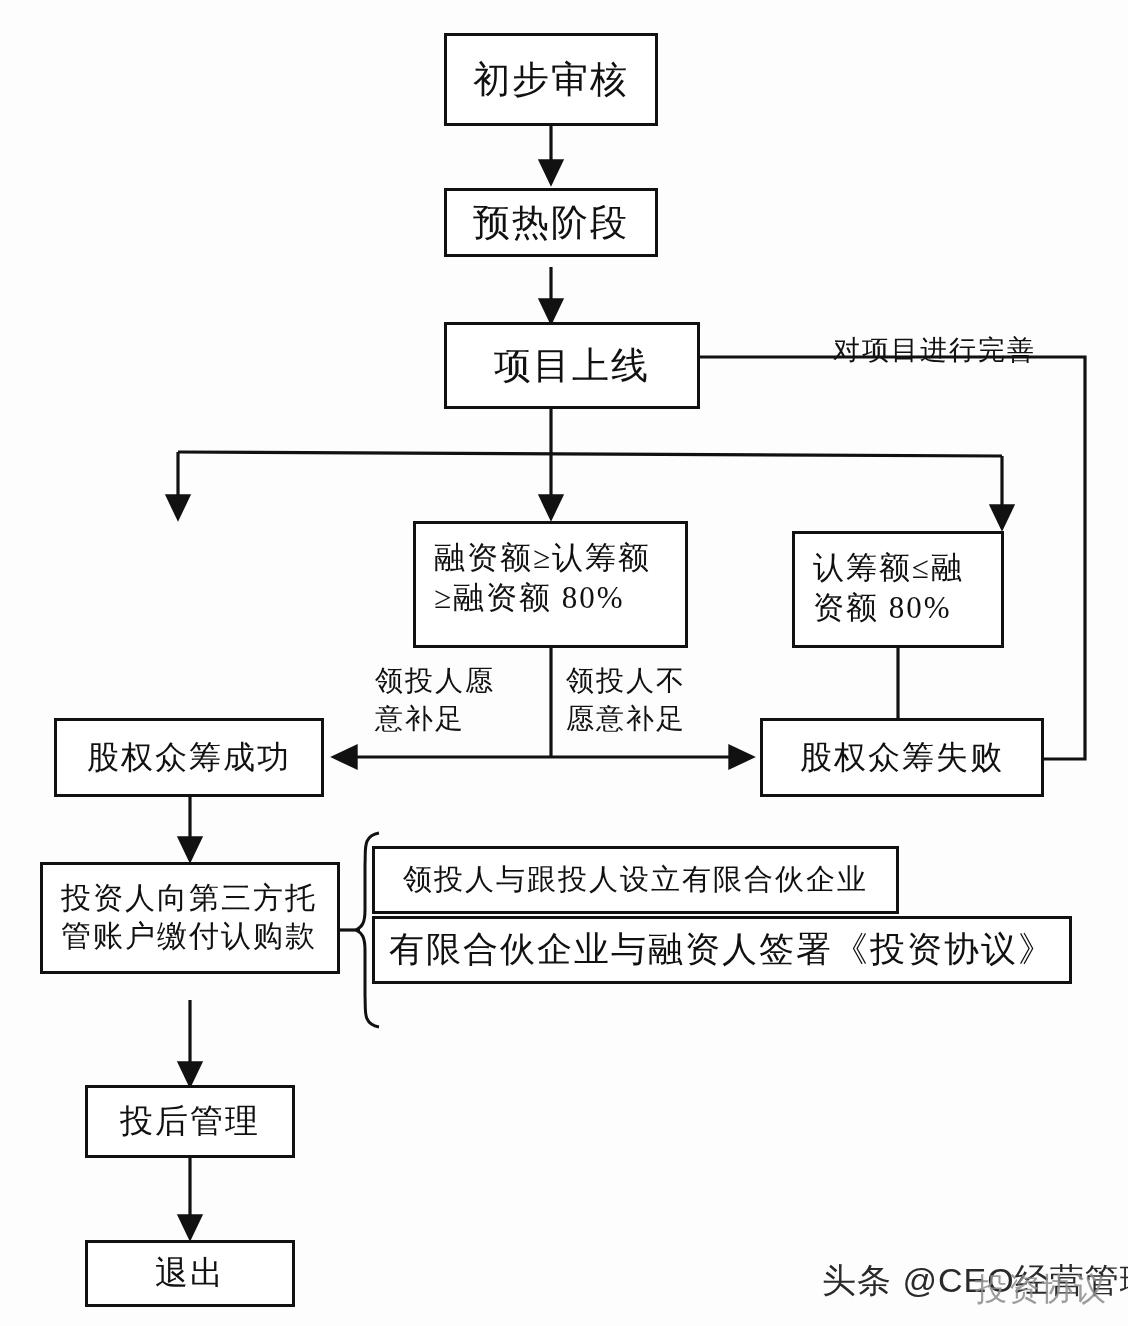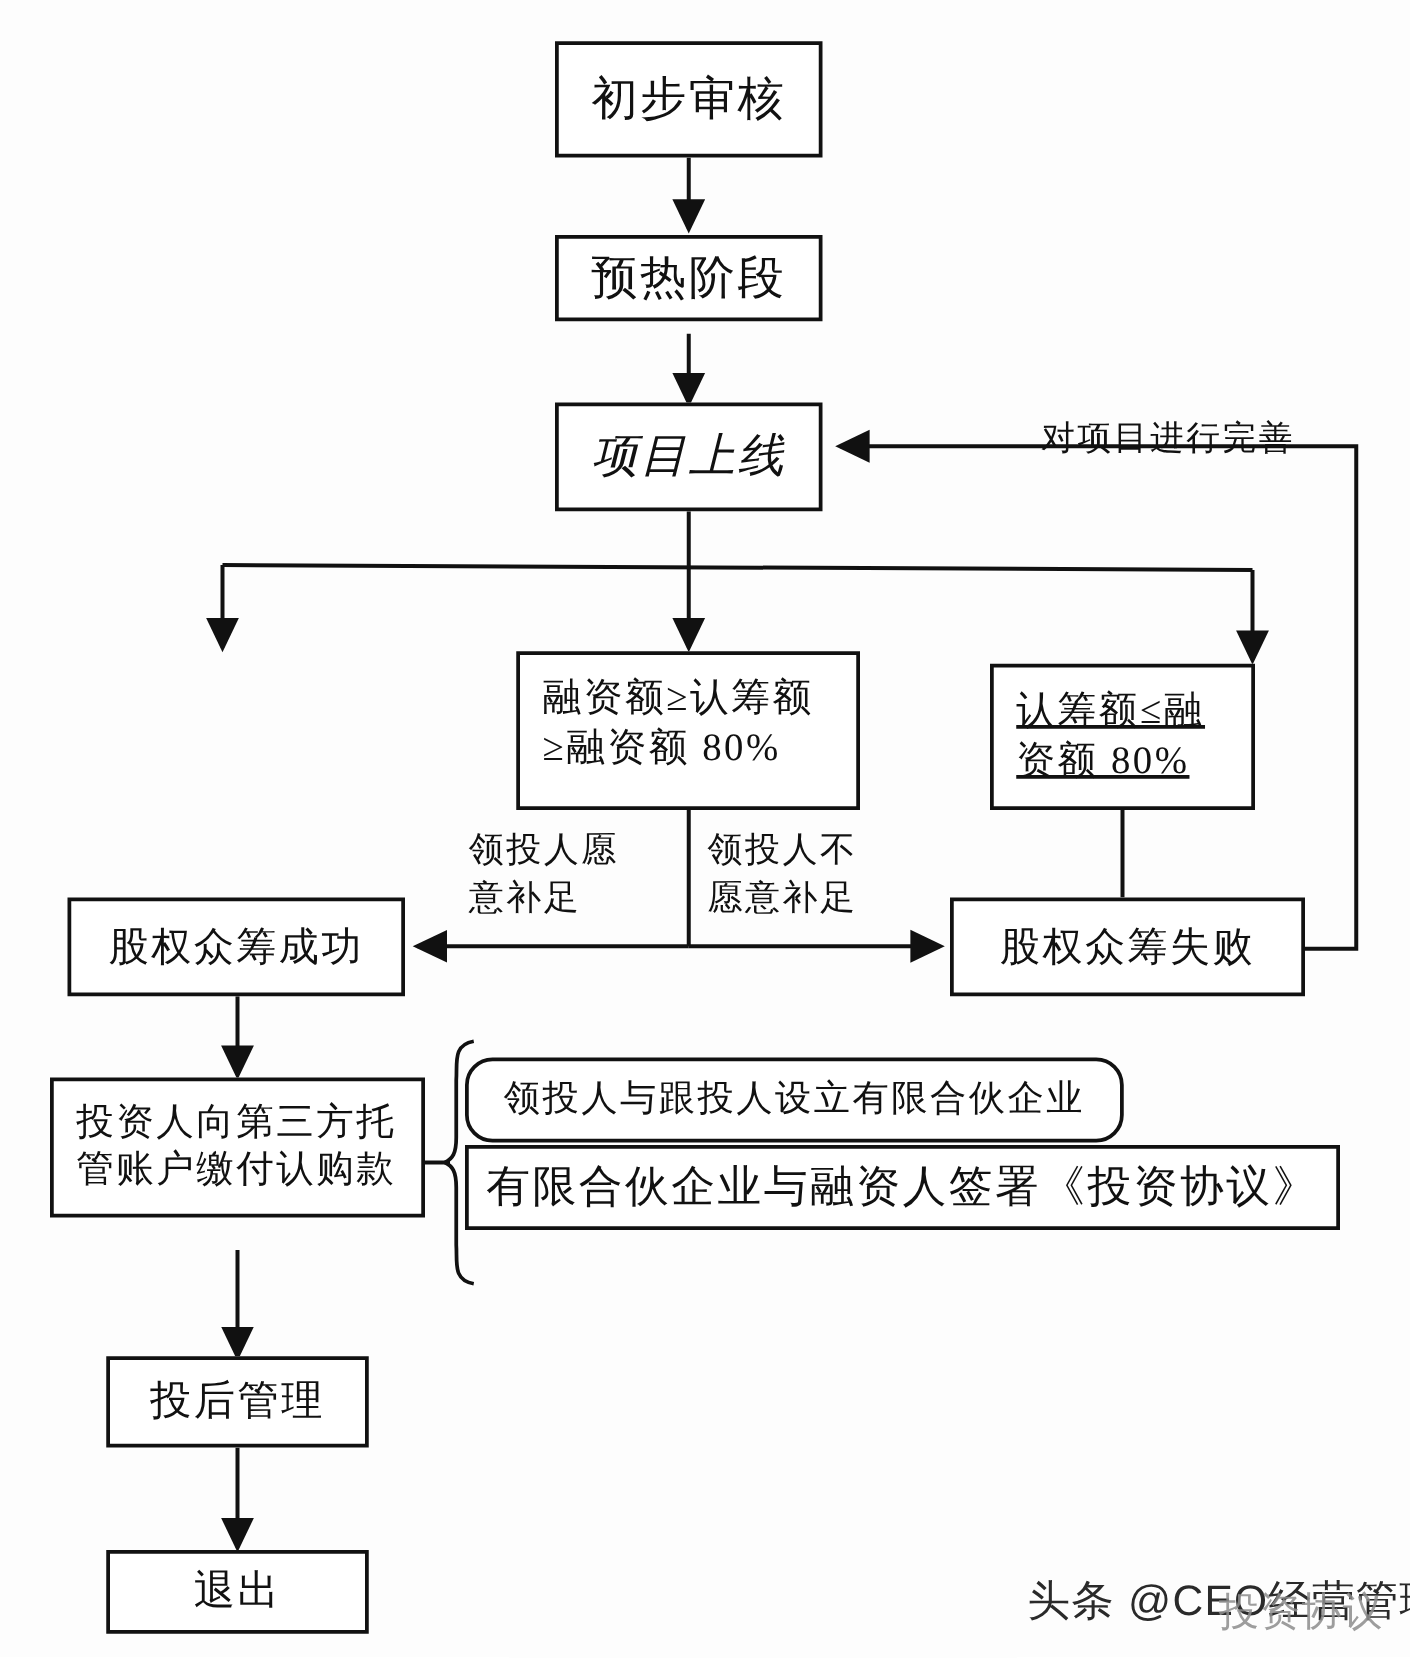--- a/index.html
+++ b/index.html
@@ -117,49 +117,49 @@
   </svg>
 
   <div class="node" style="left:444px; top:33px; width:214px; height:93px; font-size:37px;">
     <span>初步审核</span>
   </div>
 
   <div class="node" style="left:444px; top:188px; width:214px; height:69px; font-size:37px;">
     <span>预热阶段</span>
   </div>
 
-  <div class="node" style="left:444px; top:322px; width:214px; height:87px; font-size:37px;font-style:italic;">
+  <div class="node" style="left:444px; top:322px; width:256px; height:87px; font-size:37px;">
     <span>项目上线</span>
   </div>
 
 
   <div class="node left-align top-align" style="left:413px; top:521px; width:275px; height:127px; font-size:31px;">
     <span style="white-space:pre-line;">融资额≥认筹额
 ≥融资额 80%</span>
   </div>
 
-  <div class="node left-align top-align" style="left:792px; top:531px; width:212px; height:117px; font-size:31px;text-decoration:underline;">
+  <div class="node left-align top-align" style="left:792px; top:531px; width:212px; height:117px; font-size:31px;">
     <span style="white-space:pre-line;">认筹额≤融
 资额 80%</span>
   </div>
 
   <div class="node" style="left:54px; top:718px; width:270px; height:79px; font-size:32px;">
     <span>股权众筹成功</span>
   </div>
 
   <div class="node" style="left:760px; top:718px; width:284px; height:79px; font-size:32px;">
     <span>股权众筹失败</span>
   </div>
 
   <div class="node left-align top-align" style="left:40px; top:862px; width:300px; height:112px; font-size:30px;">
     <span style="white-space:pre-line;">投资人向第三方托
 管账户缴付认购款</span>
   </div>
 
-  <div class="node" style="left:372px; top:846px; width:527px; height:68px; font-size:29px;border-radius:22px;">
+  <div class="node" style="left:372px; top:846px; width:527px; height:68px; font-size:29px;">
     <span>领投人与跟投人设立有限合伙企业</span>
   </div>
 
   <div class="node" style="left:372px; top:916px; width:700px; height:68px; font-size:35px;">
     <span>有限合伙企业与融资人签署《投资协议》</span>
   </div>
 
   <div class="node" style="left:85px; top:1085px; width:210px; height:73px; font-size:33px;">
     <span>投后管理</span>
   </div>

